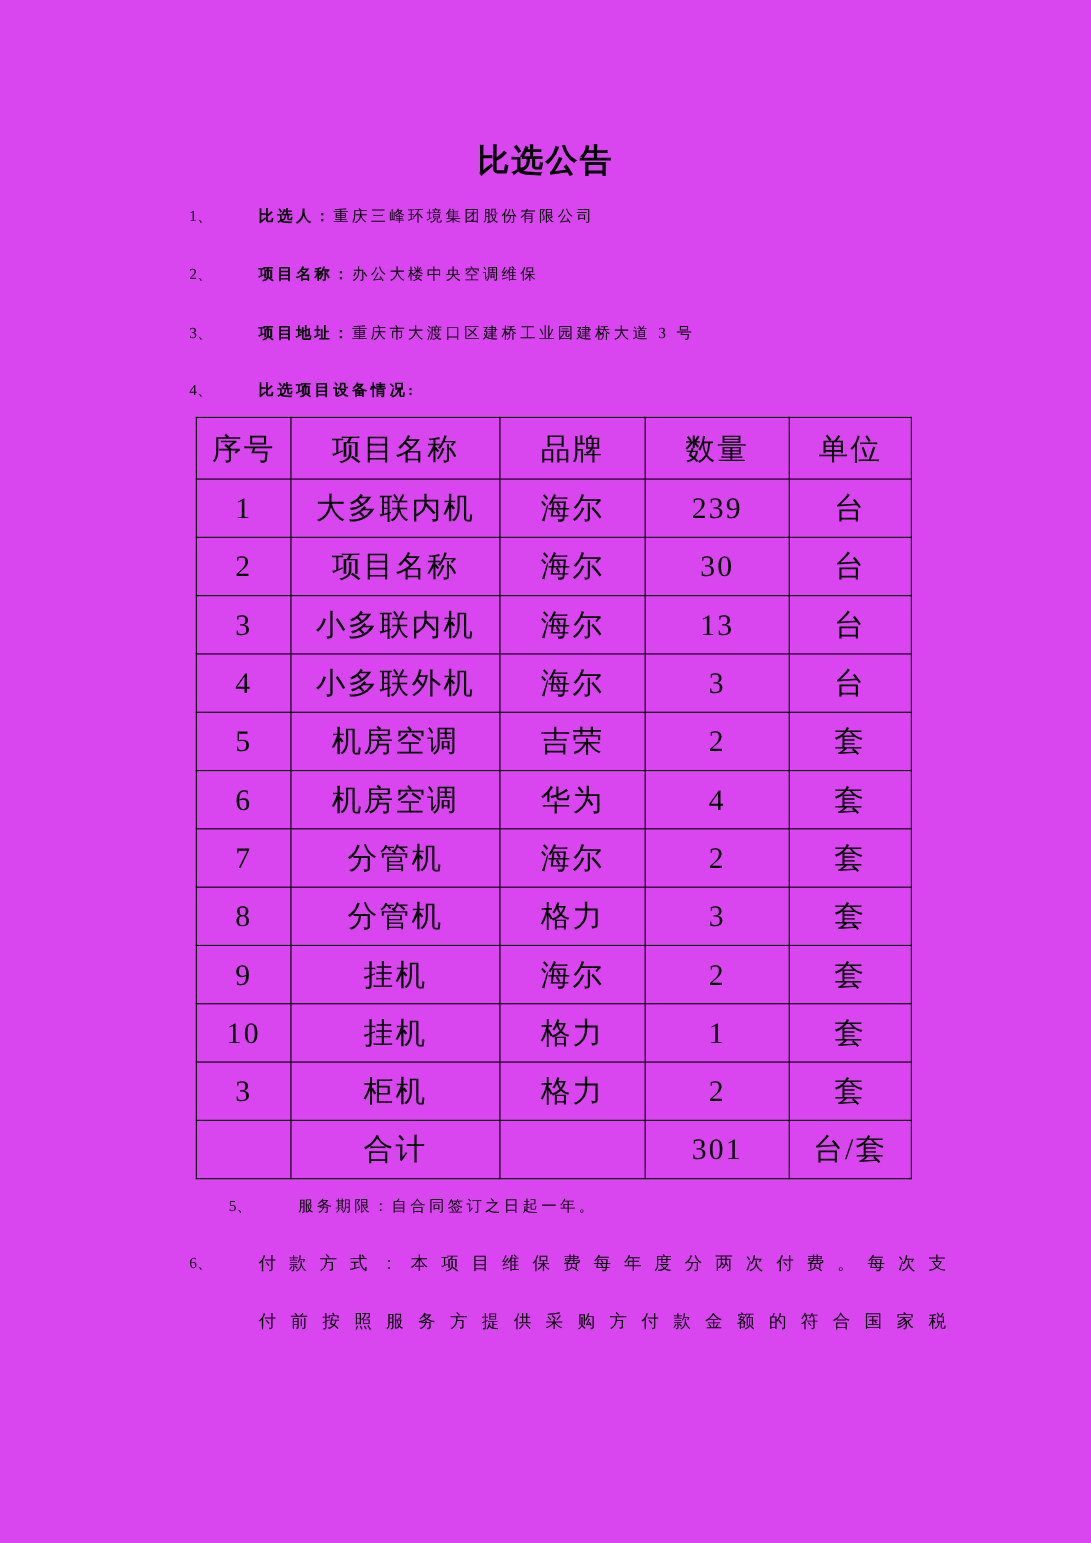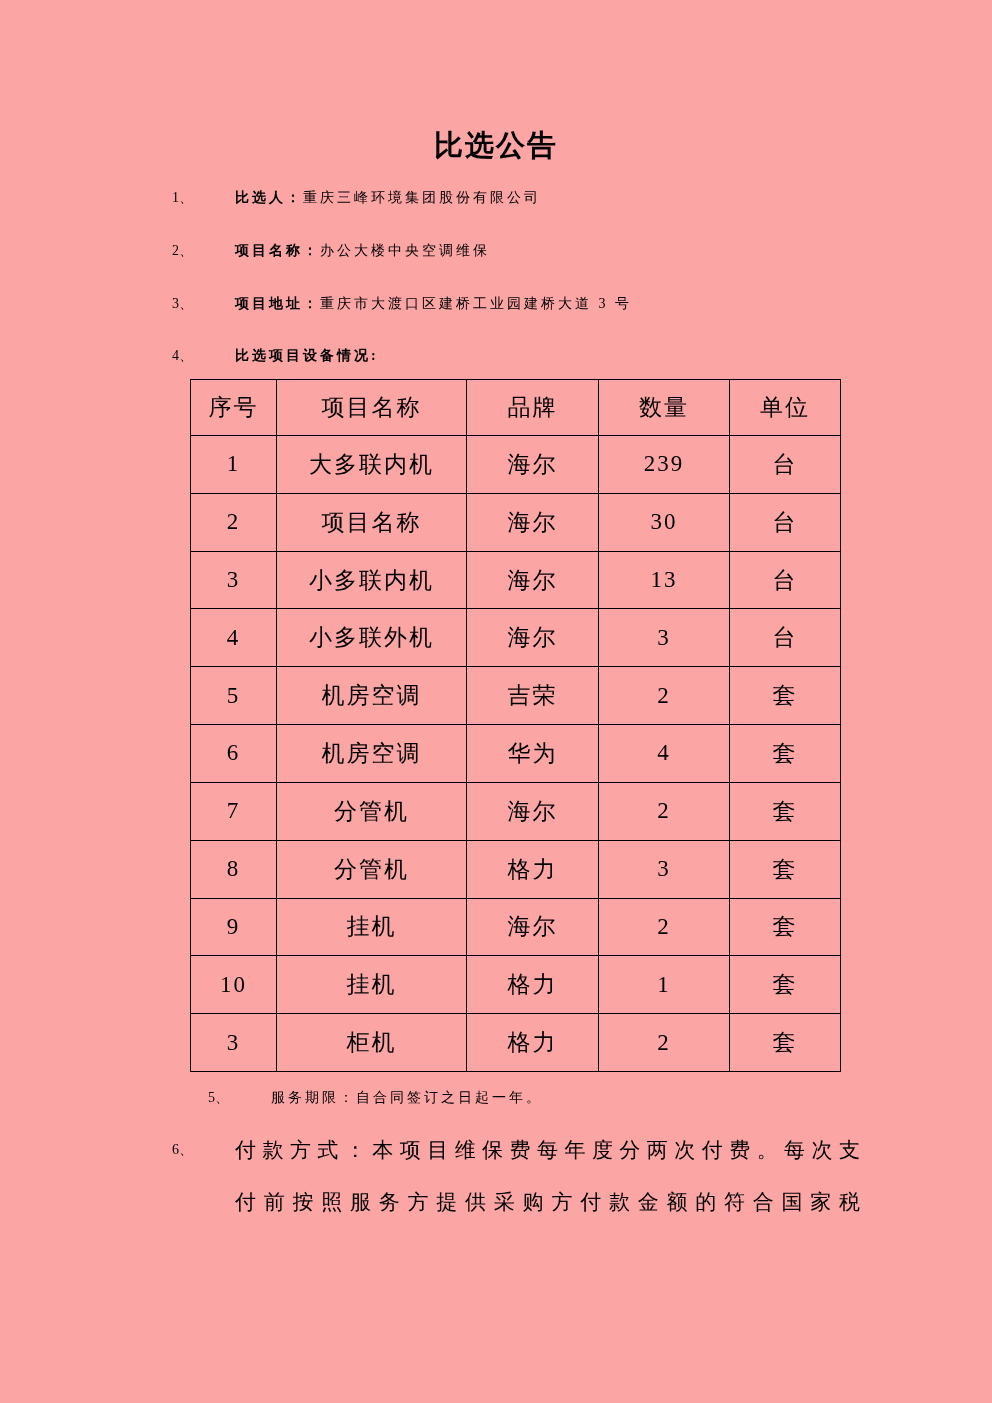--- a/index.html
+++ b/index.html
@@ -1,20 +1,20 @@
 <!DOCTYPE html>
 <html><head>
 <meta charset="utf-8">
 <style>
   html, body { margin: 0; padding: 0; background: #fff; }
   .page {
     position: relative;
     width: 992px;
     height: 1403px;
-    background: #fca5a5;
+    background: #d946ef;
     color: #000000;
     font-family: "Liberation Serif", "DejaVu Serif", serif;
     overflow: hidden;
   }
   .doc-title {
     position: absolute;
     top: 126px;
     left: 0;
     width: 100%;
     text-align: center;
@@ -39,38 +39,38 @@
   .i1 { top: 184px; }
   .i2 { top: 237px; }
   .i3 { top: 290px; }
   .i4 { top: 342px; }
   .i5 { top: 1084px; margin-left: 36px; }
   .i6num { top: 1136px; }
   .jline {
     position: absolute;
     left: 235px;
     width: 625px;
-    font-size: 21px;
+    font-size: 16px;
     line-height: 28px;
     text-align: justify;
     text-align-last: justify;
     text-justify: inter-character;
   }
   .l1 { top: 1136px; }
   .l2 { top: 1188px; }
   .l3 { top: 1240px; }
   table.equip {
     position: absolute;
-    left: 190px;
+    left: 178px;
     top: 379px;
     width: 650px;
     height: 693px;
     border-collapse: collapse;
     table-layout: fixed;
-    font-size: 23px;
+    font-size: 27px;
   }
   .equip th, .equip td {
     border: 1px solid #000000;
     text-align: center;
     vertical-align: middle;
     font-weight: normal;
     letter-spacing: 2px;
     padding: 0;
     overflow: hidden;
   }
@@ -188,20 +188,27 @@
           <td>1</td>
           <td>套</td>
         </tr>
         <tr>
           <td>3</td>
           <td>柜机</td>
           <td>格力</td>
           <td>2</td>
           <td>套</td>
         </tr>
+        <tr>
+          <td></td>
+          <td>合计</td>
+          <td></td>
+          <td>301</td>
+          <td>台/套</td>
+        </tr>
       </tbody>
   </table>
 
   <div class="list-item i5">
     <span class="item-num">5、</span><span>服务期限：</span><span>自合同签订之日起一年。</span>
   </div>
 
   <div class="list-item i6num">
     <span class="item-num">6、</span>
   </div>

